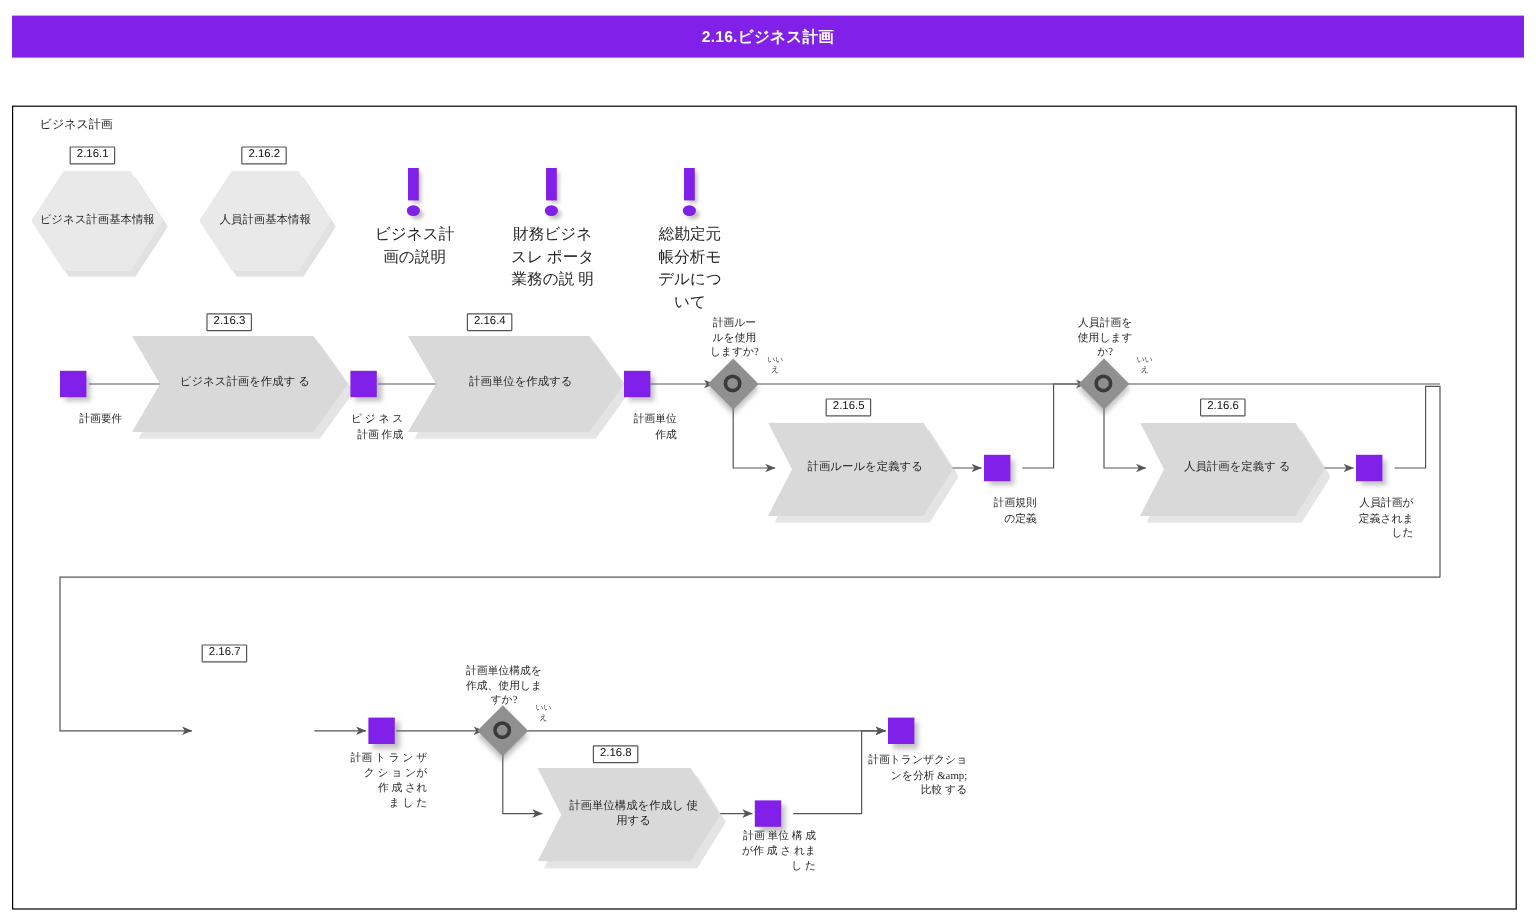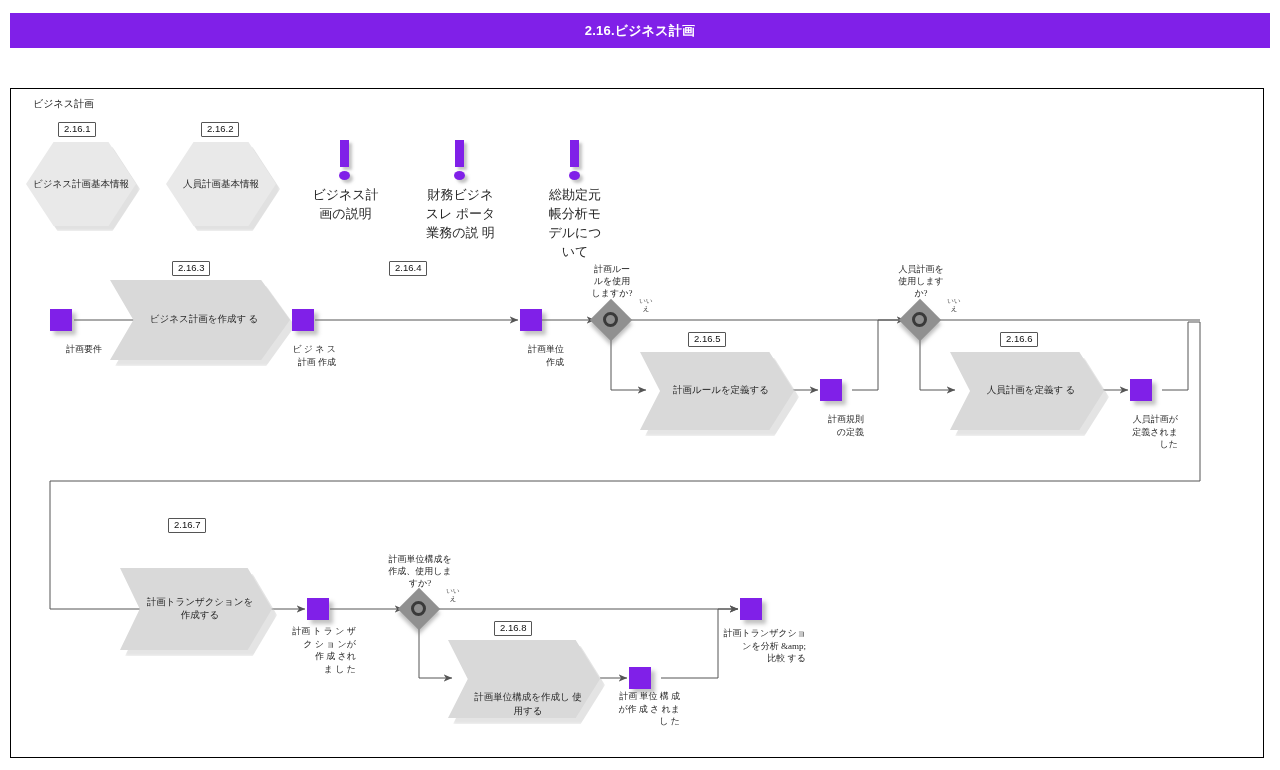--- a/index.html
+++ b/index.html
@@ -318,20 +318,26 @@
     <div class="chev" style="width:180px; height:80px;">
       <span>ビジネス計画を作成す る</span>
     </div>
   </div>
   <div class="tag" style="left:172px; top:261px;">2.16.3</div>
 
   <div class="evt" style="left:292px; top:309px;"></div>
   <div class="evt-label" style="left:270px; top:343px; width:66px;">ビ ジ ネ ス
 計画 作成</div>
 
+  <div class="chev-wrap" style="left:340px; top:280px;">
+    <div class="chev-shadow" style="width:180px; height:80px;"></div>
+    <div class="chev" style="width:180px; height:80px;">
+      <span>計画単位を作成する</span>
+    </div>
+  </div>
   <div class="tag" style="left:389px; top:261px;">2.16.4</div>
 
   <div class="evt" style="left:520px; top:309px;"></div>
   <div class="evt-label" style="left:498px; top:343px; width:66px;">計画単位
 作成</div>
 
   <div class="dec" style="left:596px; top:305px;"></div>
   <div class="dec-ring" style="left:603px; top:312px;"></div>
   <div class="dec-label" style="left:575px; top:263px; width:74px;">計画ルー
 ルを使用
@@ -365,45 +371,39 @@
       <span>人員計画を定義す る</span>
     </div>
   </div>
   <div class="tag" style="left:1000px; top:332px;">2.16.6</div>
 
   <div class="evt" style="left:1130px; top:379px;"></div>
   <div class="evt-label" style="left:1104px; top:413px; width:74px;">人員計画が
 定義されま
 した</div>
 
-  <div class="chev-wrap" style="left:120px; top:568px;">
-    <div class="chev-shadow" style="width:152px; height:82px;"></div>
-    <div class="chev" style="width:152px; height:82px;">
-      <span>計画トランザクションを作成する</span>
-    </div>
-  </div>
-  <div class="tag" style="left:168px; top:518px;">2.16.7</div>
+  <div class="tag" style="left:168px; top:537px;">2.16.7</div>
 
   <div class="evt" style="left:307px; top:598px;"></div>
   <div class="evt-label" style="left:280px; top:625px; width:76px;">計画 ト ラ ン ザ
 ク シ ョ ンが
 作 成 され
 ま し た</div>
 
   <div class="dec" style="left:404px; top:594px;"></div>
   <div class="dec-ring" style="left:411px; top:601px;"></div>
   <div class="dec-label" style="left:372px; top:553px; width:96px;">計画単位構成を
 作成、使用しま
 すか?</div>
   <div class="edge-label" style="left:440px; top:587px;">いい
 え</div>
 
   <div class="chev-wrap" style="left:448px; top:640px;">
     <div class="chev-shadow" style="width:152px; height:78px;"></div>
-    <div class="chev" style="width:152px; height:78px;align-items:flex-end;">
+    <div class="chev" style="width:152px; height:78px;">
       <span>計画単位構成を作成し 使用する</span>
     </div>
   </div>
   <div class="tag" style="left:494px; top:621px;">2.16.8</div>
 
   <div class="evt" style="left:629px; top:667px;"></div>
   <div class="evt-label" style="left:600px; top:690px; width:80px;">計画 単位 構 成
 が作 成 さ れま
 し た</div>
 

